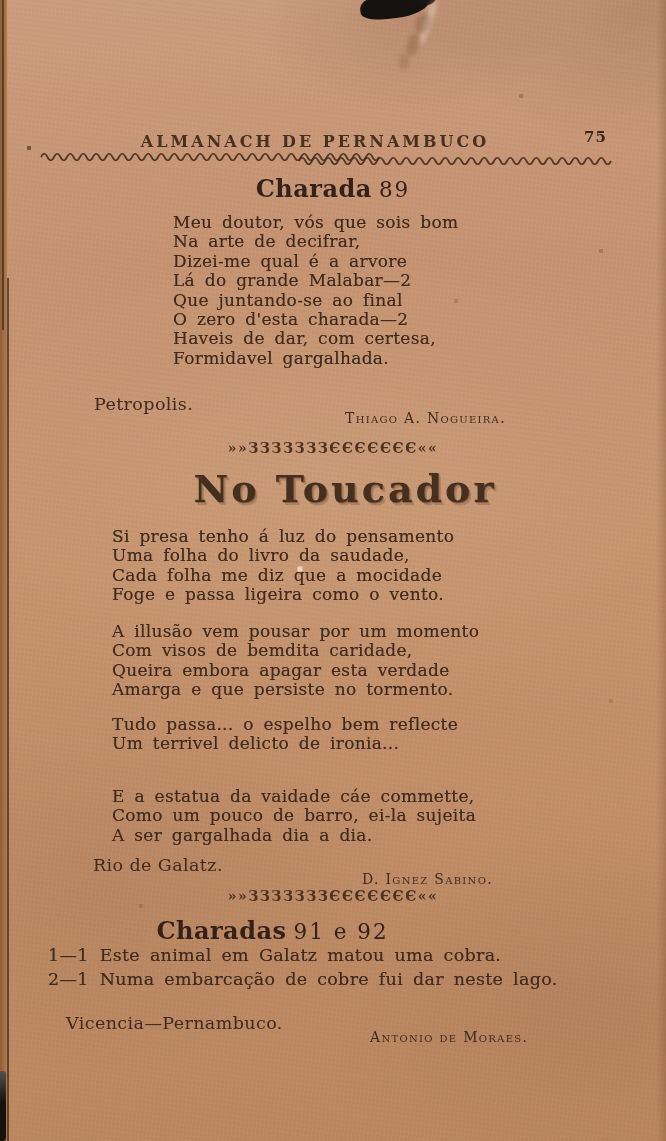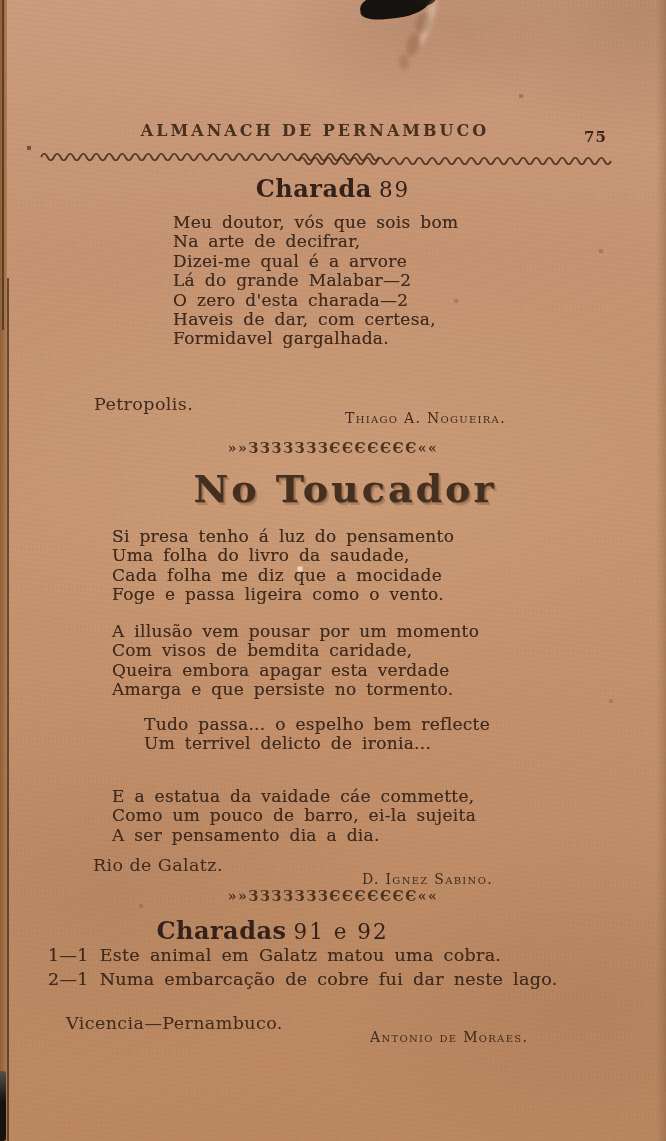--- a/index.html
+++ b/index.html
@@ -40,39 +40,39 @@
       background:linear-gradient(180deg,#56504c,#17120e 45%,#17120e);}
   .specks{position:absolute;left:0;top:0;width:2px;height:2px;background:transparent;box-shadow:
       299px 568px 0 1.5px rgba(244,224,202,.85),
       520px 95px 0 1px rgba(120,80,55,.45),
       28px 147px 0 1px rgba(60,40,28,.6),
       600px 250px 0 1px rgba(125,85,60,.4),
       455px 300px 0 1px rgba(125,85,60,.35),
       140px 905px 0 1px rgba(125,85,60,.35),
       610px 700px 0 1px rgba(125,85,60,.3);}
   
-  .page-header{position:absolute;left:0;top:121px;width:630px;text-align:center;
+  .page-header{position:absolute;left:0;top:132px;width:630px;text-align:center;
       font-size:16px;font-weight:600;letter-spacing:3px;color:#46301f;}
   .page-number{position:absolute;left:584px;top:128px;font-size:15px;font-weight:bold;
       letter-spacing:1px;color:#3a2619;}
   .wavy{position:absolute;}
   .w1{left:40px;top:149px;}
   .w2{left:298px;top:153px;}
   .wavy path{stroke:#452e1e;stroke-width:1.7;fill:none;opacity:.9;}
   .heading{position:absolute;margin:0;color:#33211a;font-size:24px;text-align:center;font-weight:normal;}
   .heading b{font-weight:bold;letter-spacing:.5px;}
   .heading .hnum{font-size:21.5px;margin-left:7px;letter-spacing:2px;}
   .h89{left:0;top:174px;width:666px;}
   .h9192{left:0;top:916px;width:545px;}
   .poem{position:absolute;color:#3e2a1e;font-size:17px;line-height:19.4px;
       letter-spacing:.3px;word-spacing:4px;text-shadow:0 0 .4px rgba(62,42,30,.55);}
   .poem89{left:173px;top:213px;}
   .s1{left:112px;top:527px;}
   .s2{left:112px;top:622px;}
-  .s3{left:112px;top:715px;margin-left:32px;}
+  .s3{left:112px;top:715px;}
   .s4{left:112px;top:787px;}
   .attr{position:absolute;left:0;width:666px;height:24px;color:#3e2a1e;}
   .attr .place{position:absolute;font-size:17.5px;letter-spacing:.4px;}
   .attr .author{position:absolute;font-variant:small-caps;font-size:14px;letter-spacing:1.3px;margin-top:16px;}
   .attr1{top:394px;padding-left:13px;} .attr1 .place{left:94px;} .attr1 .author{left:345px;}
   .attr2{top:855px;} .attr2 .place{left:93px;} .attr2 .author{left:362px;}
   .attr3{top:1013px;} .attr3 .place{left:66px;} .attr3 .author{left:370px;}
   .divider{position:absolute;left:0;width:666px;text-align:center;font-size:14px;font-weight:bold;
       letter-spacing:1.5px;color:#4a3322;}
   .d1{top:440px;} .d2{top:888px;}
@@ -116,20 +116,21 @@
 
   <h2 class="heading h89">
     <b>Charada</b><span class="hnum">89</span>
   </h2>
 
   <div class="poem poem89">
     <div>Meu doutor, vós que sois bom</div>
     <div>Na arte de decifrar,</div>
     <div>Dizei-me qual é a arvore</div>
     <div>Lá do grande Malabar—2</div>
+    <div>Que juntando-se ao final</div>
     <div>O zero d'esta charada—2</div>
     <div>Haveis de dar, com certesa,</div>
     <div>Formidavel gargalhada.</div>
   </div>
 
   <div class="attr attr1">
     <span class="place">Petropolis.</span>
     <span class="author">Thiago A. Nogueira.</span>
   </div>
 
@@ -149,21 +150,21 @@
     <div>Queira embora apagar esta verdade</div>
     <div>Amarga e que persiste no tormento.</div>
   </div>
   <div class="poem s3">
     <div>Tudo passa... o espelho bem reflecte</div>
     <div>Um terrivel delicto de ironia...</div>
   </div>
   <div class="poem s4">
     <div>E a estatua da vaidade cáe commette,</div>
     <div>Como um pouco de barro, ei-la sujeita</div>
-    <div>A ser pensamento dia a dia.</div>
+    <div>A ser gargalhada dia a dia.</div>
   </div>
 
   <div class="attr attr2">
     <span class="place">Rio de Galatz.</span>
     <span class="author">D. Ignez Sabino.</span>
   </div>
 
   <div class="divider d2">»»ЗЗЗЗЗЗЗЄЄЄЄЄЄЄ««</div>
 
   <h2 class="heading h9192">

